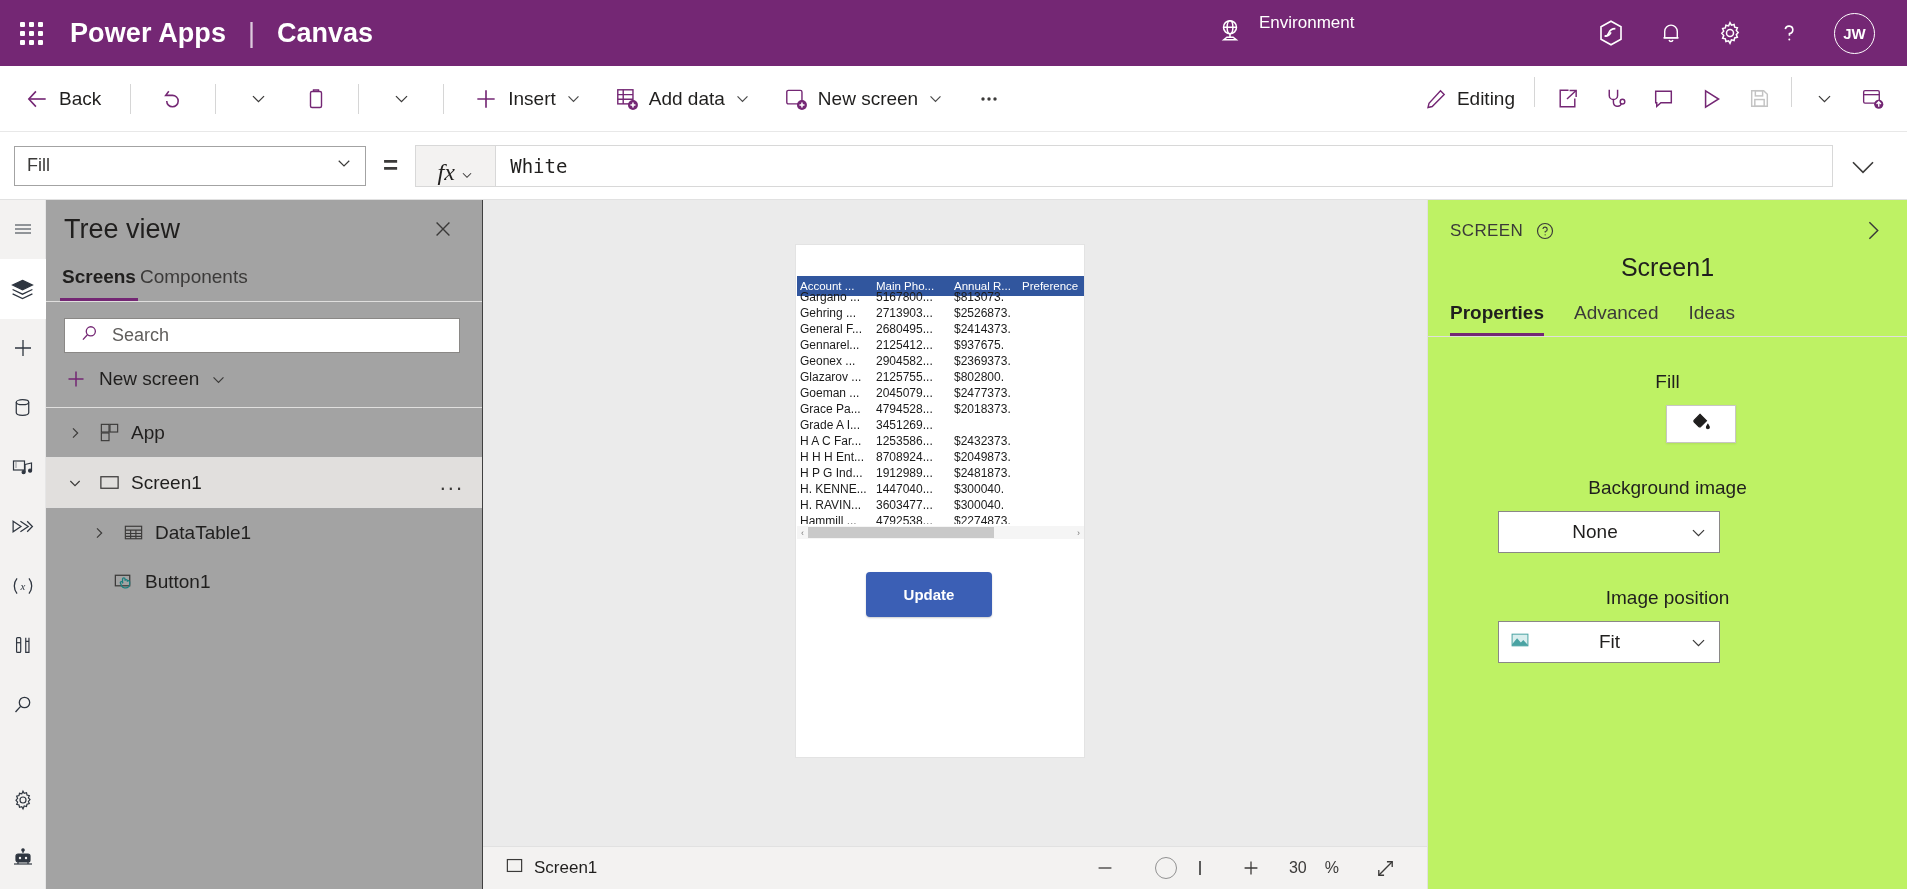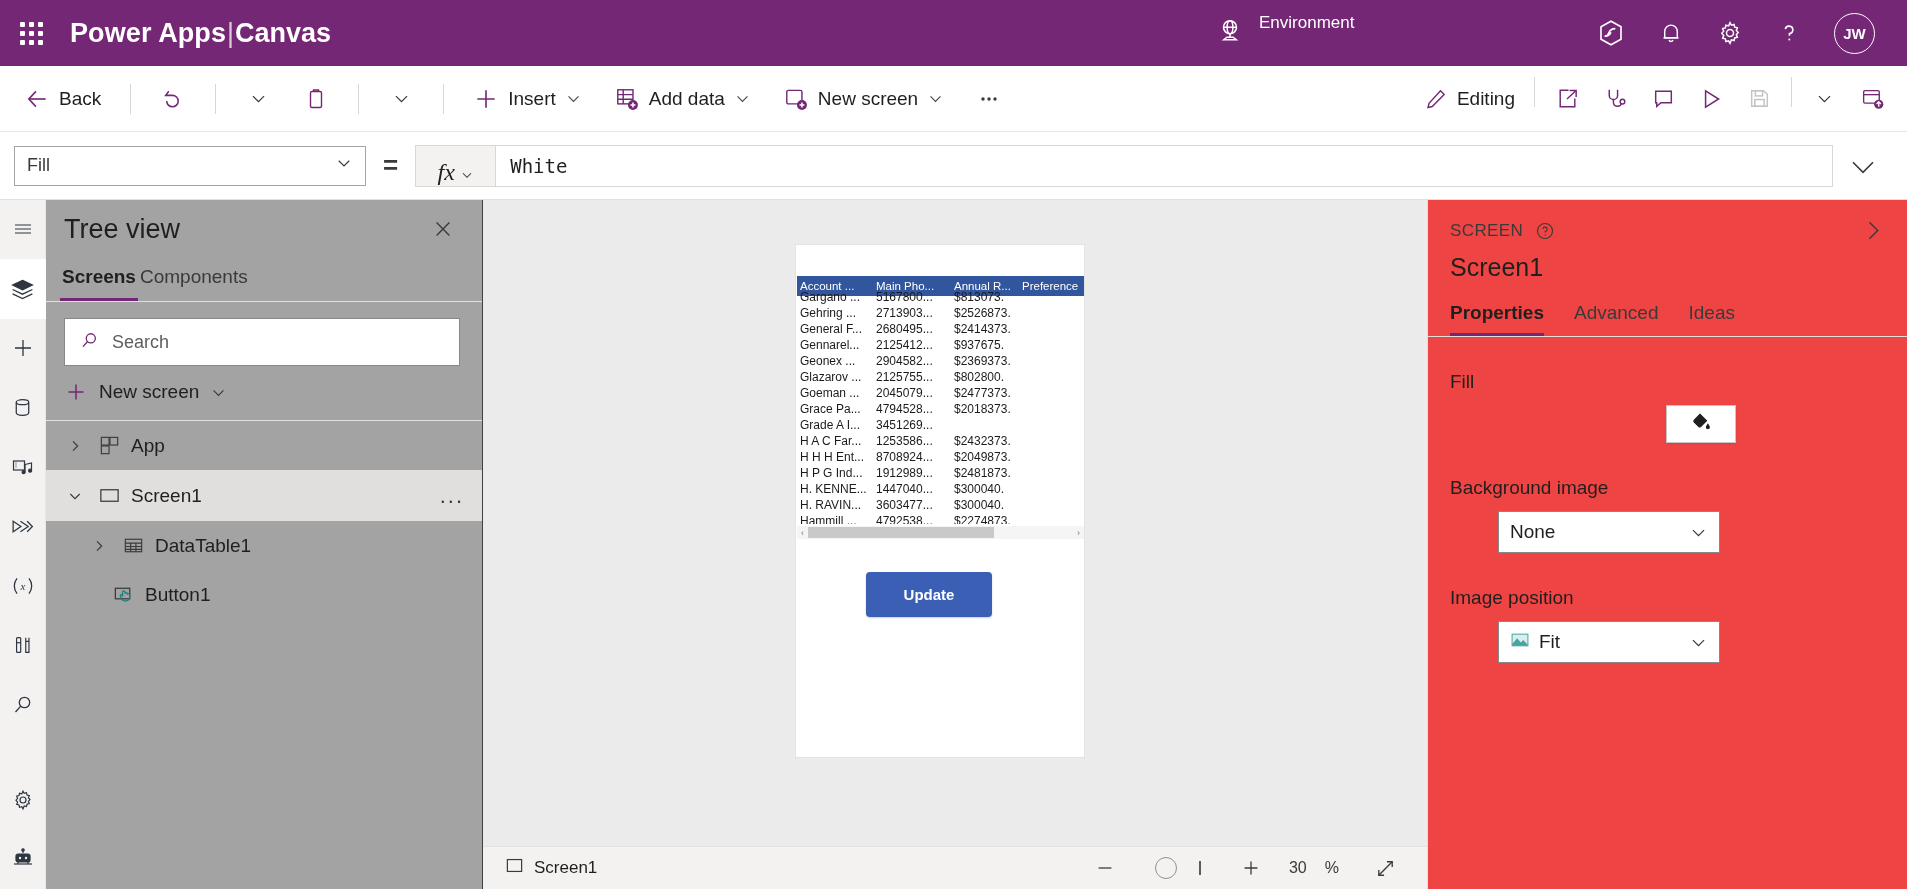--- a/index.html
+++ b/index.html
@@ -19,21 +19,21 @@
   }
   .waffle {
     width: 46px; height: 46px; margin-left: 8px;
     display: grid; grid-template-columns: repeat(3, 5px); grid-template-rows: repeat(3, 5px);
     gap: 4px; align-content: center; justify-content: center;
     cursor: pointer;
   }
   .waffle i { width: 5px; height: 5px; background: #fff; border-radius: 1px; display: block; }
   .brand {
     color: #fff; font-size: 27px; margin-left: 16px;
-    display: flex; align-items: center; gap: 1px; white-space: nowrap;
+    display: flex; align-items: center; gap: 22px; white-space: nowrap;
   }
   .brand .bname { font-weight: 600; letter-spacing: .1px; }
   .brand .bsep { opacity: .75; font-weight: 300; }
   .brand .bapp { font-weight: 600; }
   .env-wrap {
     position: absolute; left: 1215px; top: 0; height: 66px;
     display: flex; align-items: center; gap: 14px; cursor: pointer;
   }
   .env-label { color: #fff; font-size: 17px; position: relative; top: -10px; }
   .hdr-right {
@@ -125,21 +125,21 @@
   .tv-tabs { display: flex; padding: 0 14px; border-bottom: 1px solid #e0dfde; }
   .tv-tab {
     font-size: 19px; color: #3b3a39; padding: 8px 2px 13px; cursor: pointer; position: relative;
   }
   .tv-tab.sel { color: #201f1e; font-weight: 600; }
   .tv-tab.sel::after {
     content: ''; position: absolute; left: 0; right: 0; bottom: 0; height: 3px; background: #742774;
   }
   .tv-searchwrap { padding: 16px 22px 0 18px; }
   .tv-search {
-    height: 48px; background: #fff; border: 1px solid #8a8886;
+    height: 35px; background: #fff; border: 1px solid #8a8886;
     display: flex; align-items: center; gap: 12px; padding: 0 14px; cursor: text;
   }
   .tv-search .ph { font-size: 18px; color: #605e5c; }
   .tv-newscreen {
     display: flex; align-items: center; gap: 11px; padding: 14px 18px 16px 18px;
     font-size: 19px; color: #201f1e; cursor: pointer;
   }
   .tv-newscreen .pl { color: #742774; display: flex; }
   .tv-divider { height: 1px; background: #e0dfde; }
   .tnode {
@@ -217,21 +217,21 @@
   }
   .zslider { display: flex; align-items: center; gap: 22px; padding: 0 18px; cursor: pointer; }
   .zhandle { width: 22px; height: 22px; border: 1.5px solid #919191; border-radius: 50%; }
   .ztick { width: 2px; height: 14px; background: #5c5c5c; }
   .zval { font-size: 16px; color: #3b3a39; margin: 0 6px; }
   .zpct { font-size: 16px; color: #3b3a39; margin-right: 14px; }
 
   
   .proppanel {
     position: absolute; left: 1427px; top: 200px; width: 480px; height: 689px;
-    background: #ef4444; border-left: 1px solid #e1e1e1;
+    background: #bef264; border-left: 1px solid #e1e1e1; text-align: center;
   }
   .pp-top { display: flex; align-items: center; padding: 18px 22px 0 22px; gap: 12px; }
   .pp-kind { font-size: 17px; color: #3b3a39; letter-spacing: .4px; }
   .pp-help { color: #3b3a39; display: flex; cursor: pointer; }
   .pp-collapse { margin-left: auto; color: #3b3a39; cursor: pointer; display: flex; }
   .pp-name { font-size: 25px; color: #201f1e; padding: 10px 22px 0 22px; }
   .pp-tabs { display: flex; gap: 30px; padding: 20px 22px 0 22px; border-bottom: 1px solid #e0dfde; }
   .pp-tab { font-size: 19px; color: #3b3a39; padding-bottom: 12px; cursor: pointer; position: relative; }
   .pp-tab.sel { color: #201f1e; font-weight: 600; }
   .pp-tab.sel::after {

